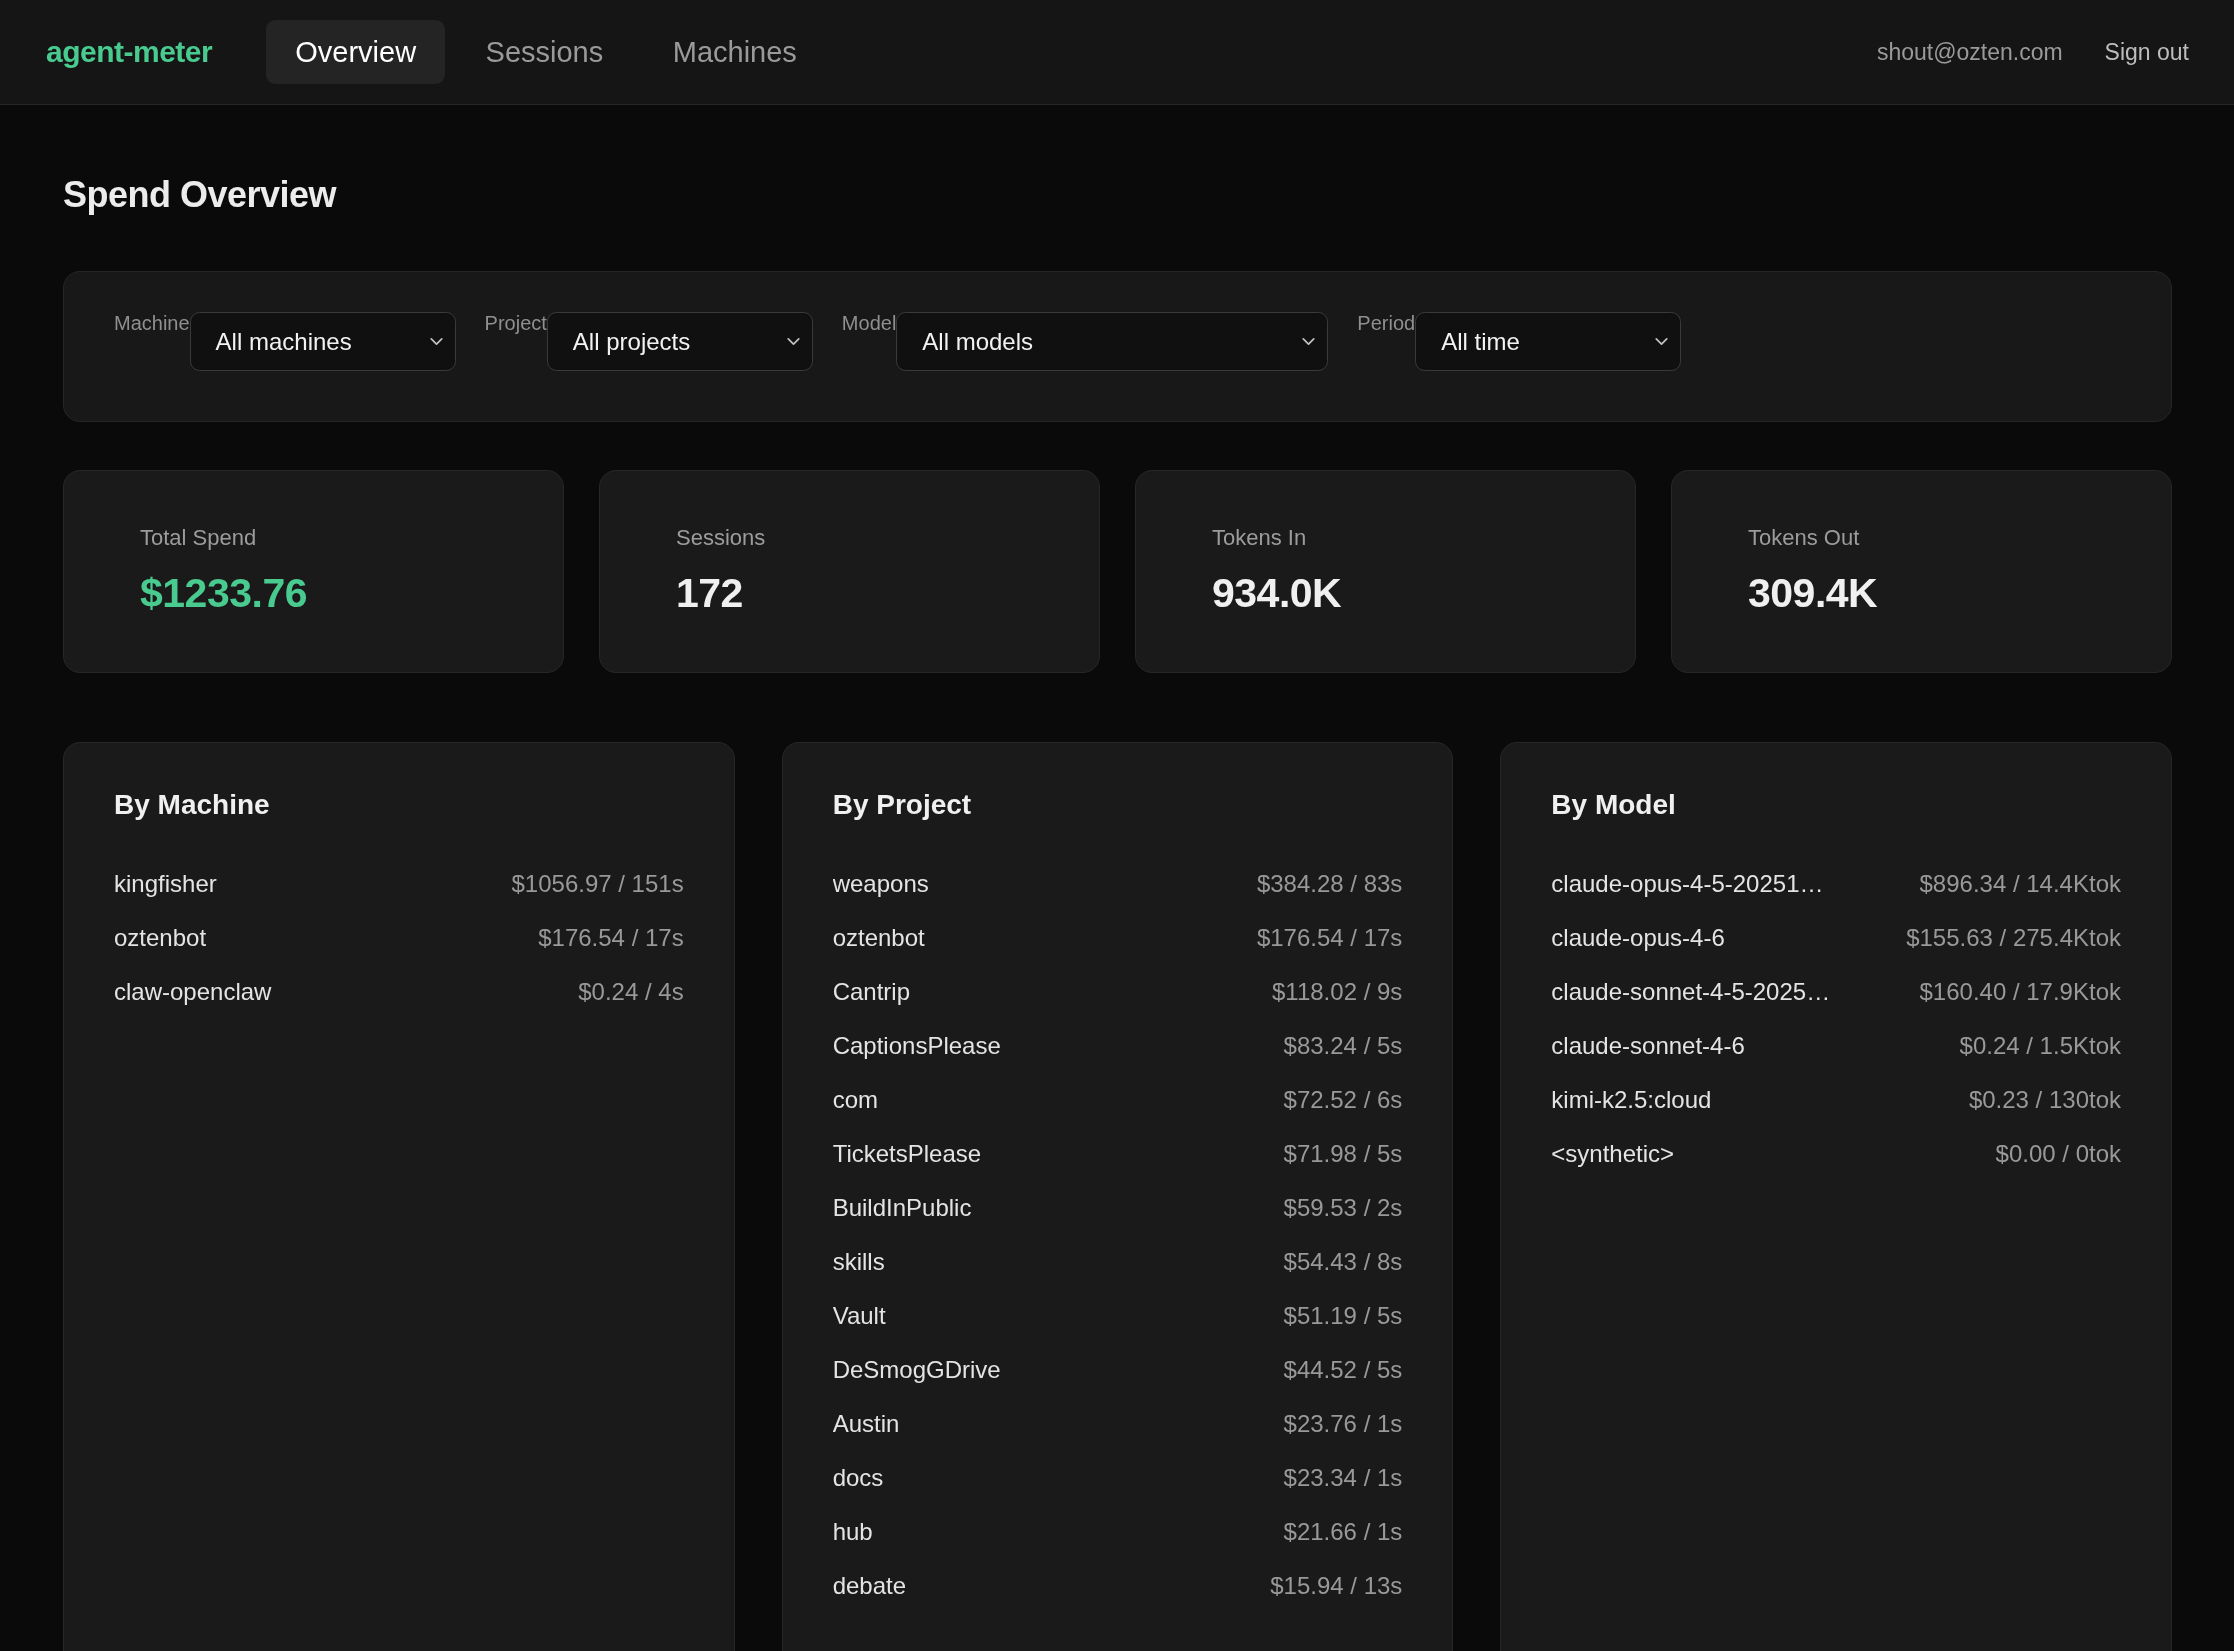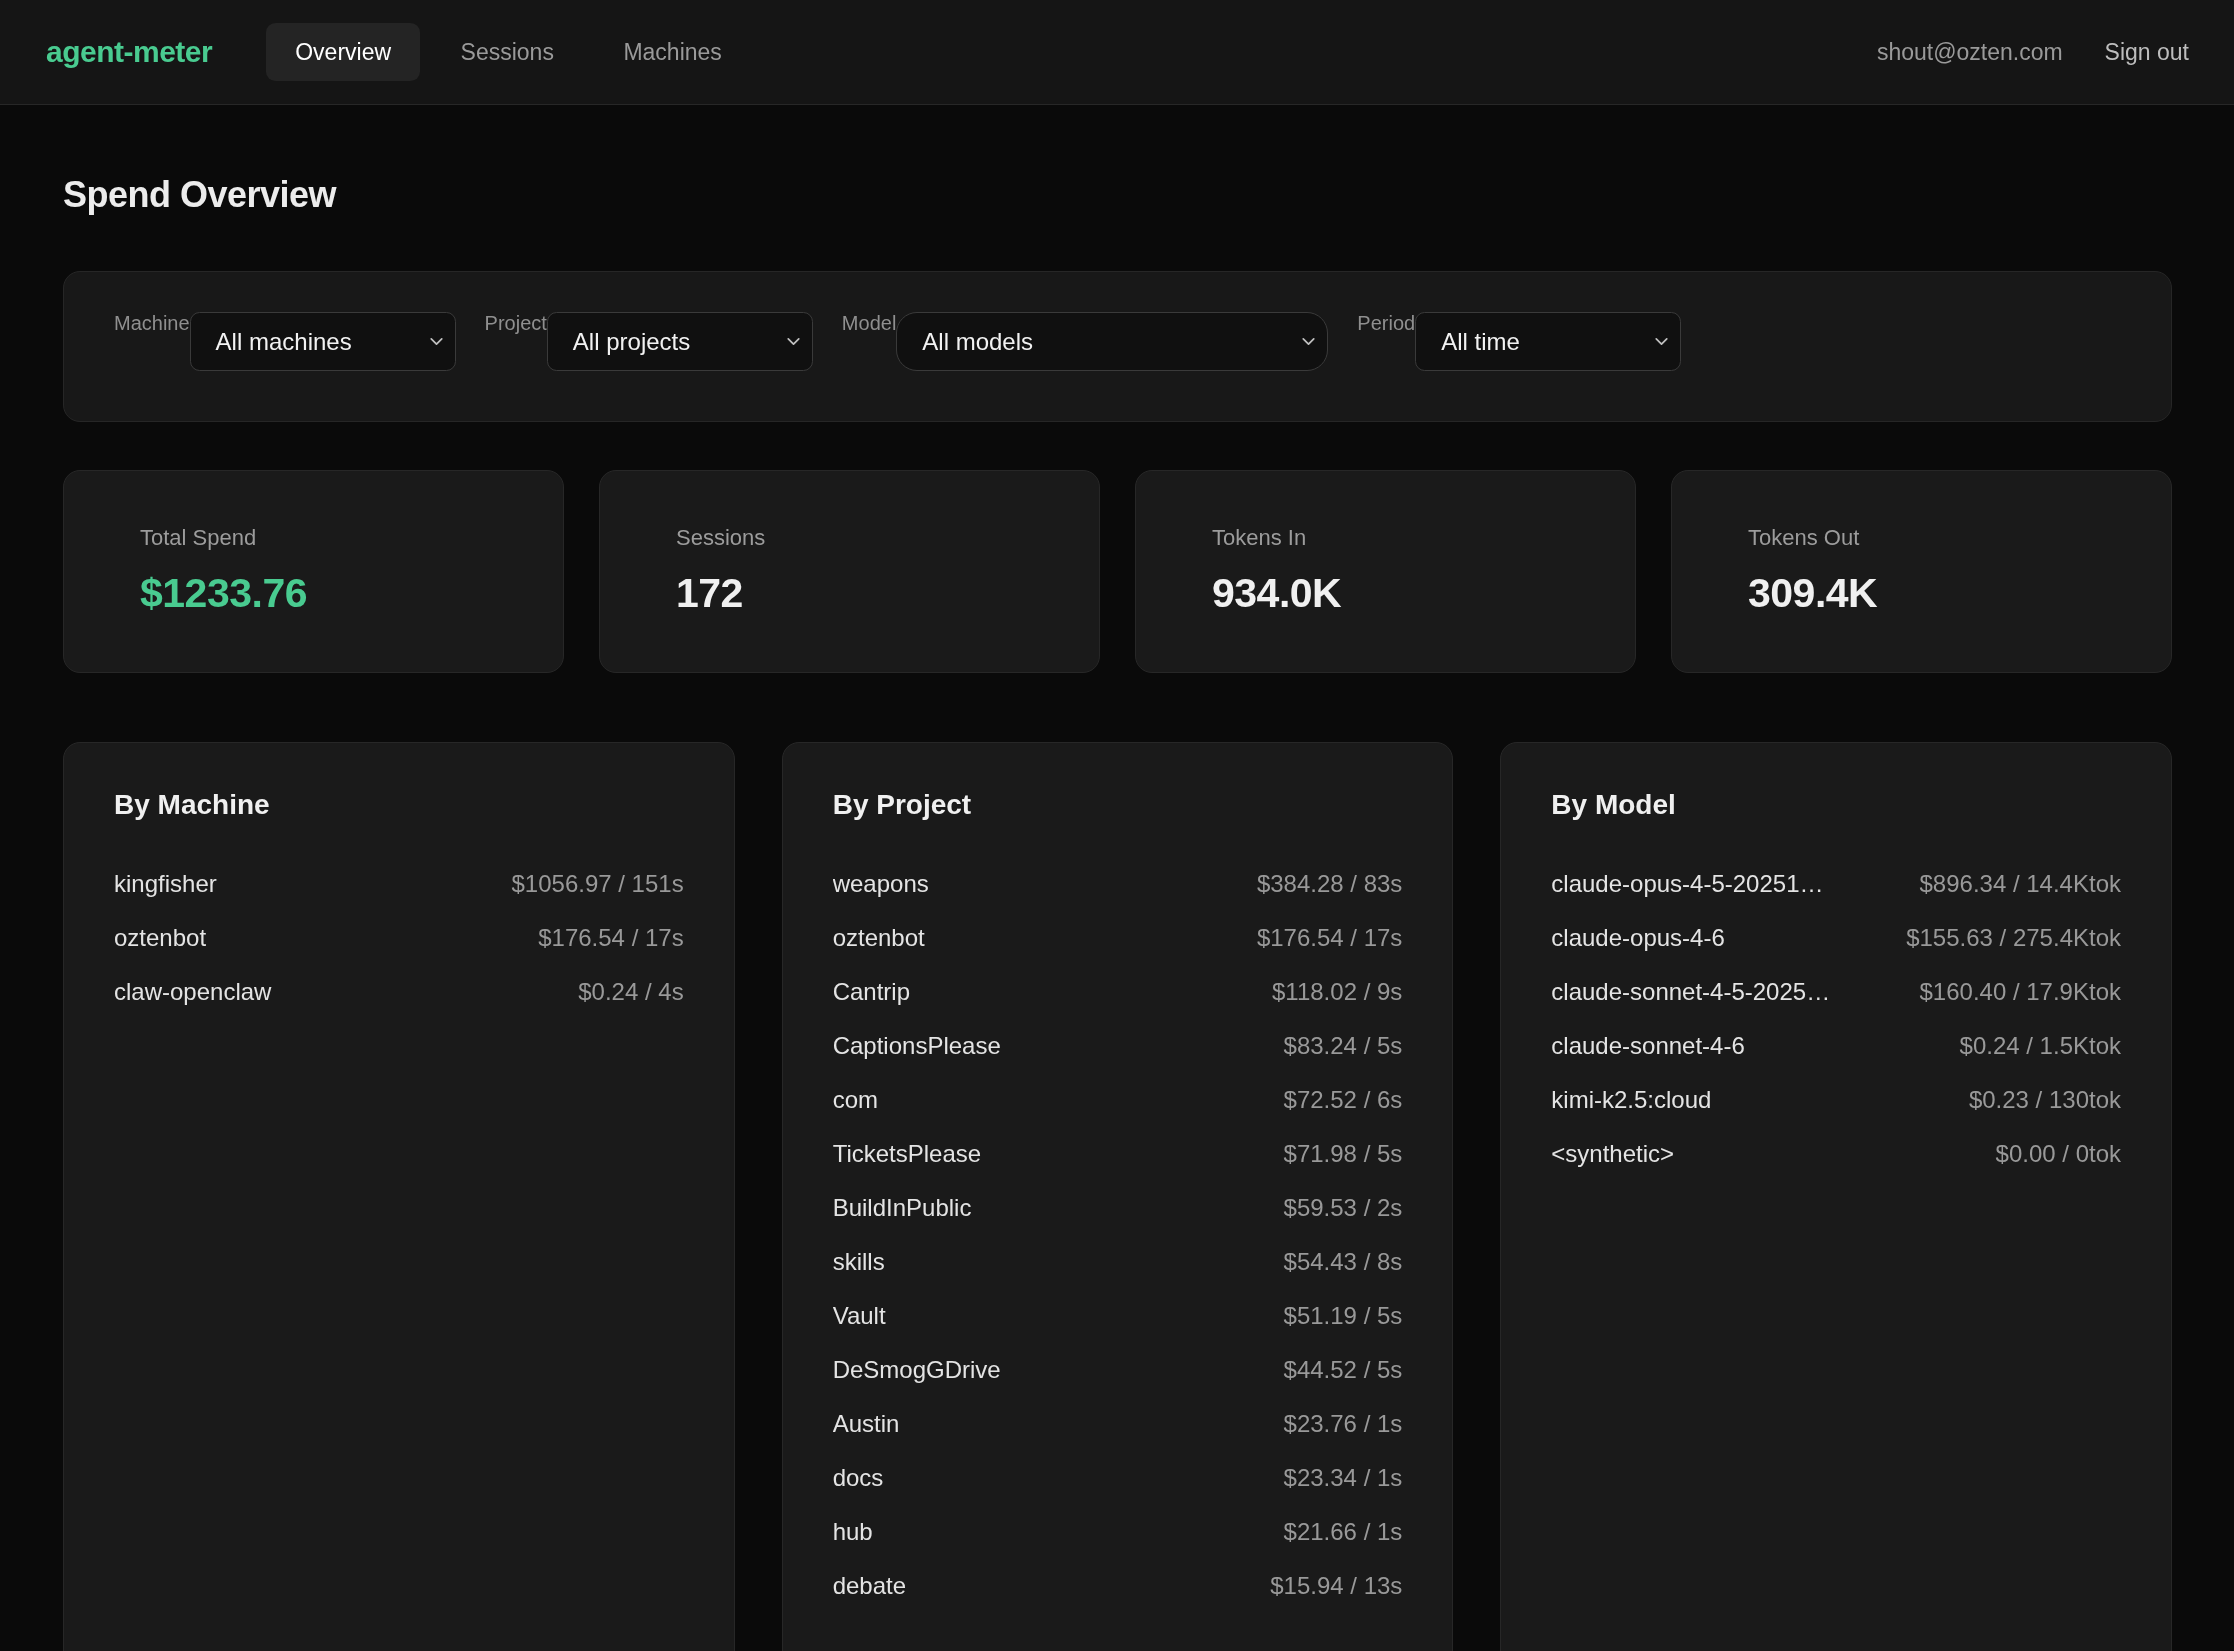--- a/index.html
+++ b/index.html
@@ -20,21 +20,21 @@
     padding:0 46px;
   }
   .logo {
     font-size:30px;
     font-weight:700;
     letter-spacing:-0.5px;
     cursor:pointer;
   }
   .tabs { display:flex; margin-left:54px; gap:11.5px; }
   .tab {
-    font-size:23px;
+    font-size:29px;
     color:#9a9a9a;
     padding:15.3px 29px;
     border-radius:9.6px;
     cursor:pointer;
     white-space:nowrap;
   }
   .tab.active { background:#242424; color:#ffffff; }
   .nav-spacer { flex:1; }
   .nav-email { font-size:23px; color:#9a9a9a; margin-right:42px; }
   .nav-signout { font-size:23px; color:#bdbdbd; cursor:pointer; }
@@ -69,21 +69,21 @@
     color:#f2f2f2;
     font-size:24px;
     padding:0 8px 0 25px;
     display:flex;
     align-items:center;
     justify-content:space-between;
     cursor:pointer;
   }
   .select-box .chev { display:flex; margin-left:23px; }
   .w-sm { width:266px; }
-  .w-lg { width:432px;border-radius:21px; }
+  .w-lg { width:432px; }
 
   
   .stats {
     display:grid;
     grid-template-columns:repeat(4, 1fr);
     gap:35px;
     margin-top:48px;
   }
   .stat-card {
     background:#1a1a1a;

